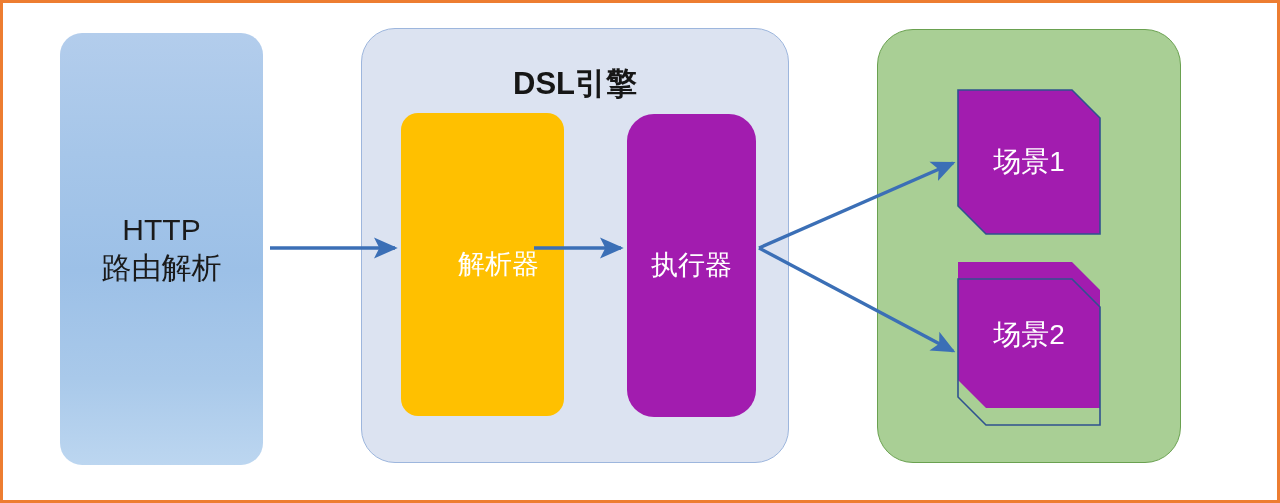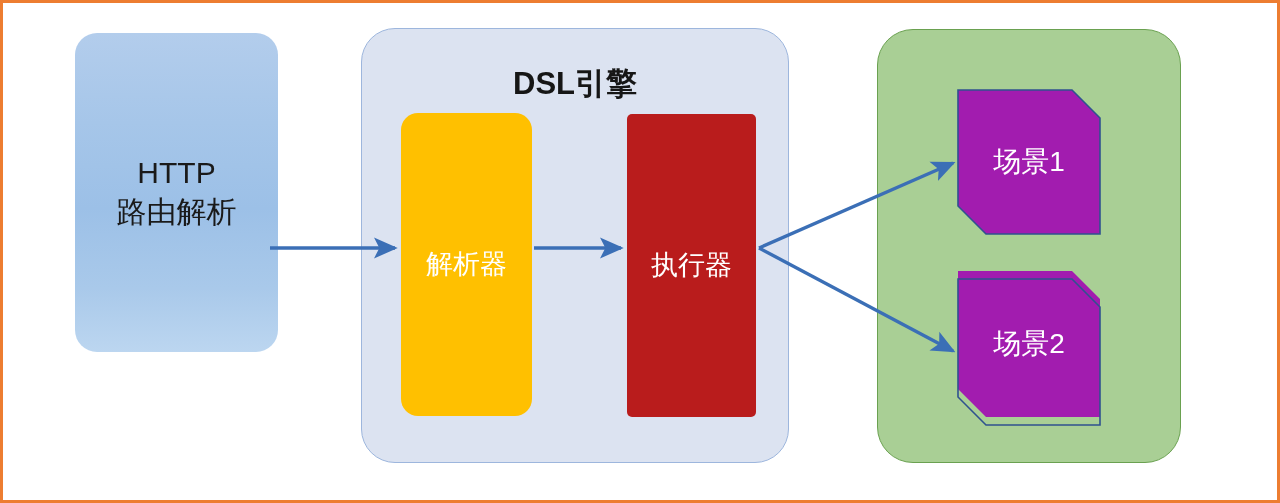--- a/index.html
+++ b/index.html
@@ -26,24 +26,24 @@
     z-index: 3;
     text-align: center;
     line-height: 1.28;
     white-space: pre-line;
     pointer-events: none;
   }
 
   
   #http-box {
     position: absolute;
-    left: 72px;
+    left: 57px;
     top: 30px;
     width: 203px;
-    height: 319px;
+    height: 432px;
     border-radius: 22px;
     background: linear-gradient(180deg, #b3cdec 0%, #a6c6e9 28%, #9cc0e7 55%, #a9c9ea 80%, #bcd6f0 100%);
     display: flex;
     align-items: center;
     justify-content: center;
   }
   #http-box .node-label {
     color: #1a1a1a;
     font-size: 30px;
   }
@@ -76,35 +76,36 @@
     position: absolute;
     left: 398px;
     top: 110px;
     width: 131px;
     height: 303px;
     border-radius: 17px;
     background: #FFC000;
     display: flex;
     align-items: center;
     justify-content: center;
+    padding-left: 32px;
   }
   #parser-box .node-label {
     color: #ffffff;
     font-size: 27px;
   }
 
   
   #executor-box {
     position: absolute;
     left: 624px;
     top: 111px;
     width: 129px;
     height: 303px;
-    border-radius: 5px;
-    background: #b91c1c;
+    border-radius: 27px;
+    background: #a21caf;
     display: flex;
     align-items: center;
     justify-content: center;
   }
   #executor-box .node-label {
     color: #ffffff;
     font-size: 27px;
   }
 
   
@@ -129,21 +130,21 @@
     align-items: center;
     justify-content: center;
     -webkit-clip-path: polygon(0 0, calc(100% - 28px) 0, 100% 28px, 100% 100%, 28px 100%, 0 calc(100% - 28px));
     clip-path: polygon(0 0, calc(100% - 28px) 0, 100% 28px, 100% 100%, 28px 100%, 0 calc(100% - 28px));
   }
   .scenario-box .node-label {
     color: #ffffff;
     font-size: 28px;
   }
   #scenario-1 { left: 955px; top: 87px; height: 144px; }
-  #scenario-2 { left: 955px; top: 268px; height: 146px; }
+  #scenario-2 { left: 955px; top: 259px; height: 146px; }
 
   
   #arrow-layer {
     position: absolute;
     left: 0;
     top: 0;
     width: 1280px;
     height: 503px;
     pointer-events: none;
     z-index: 5;

